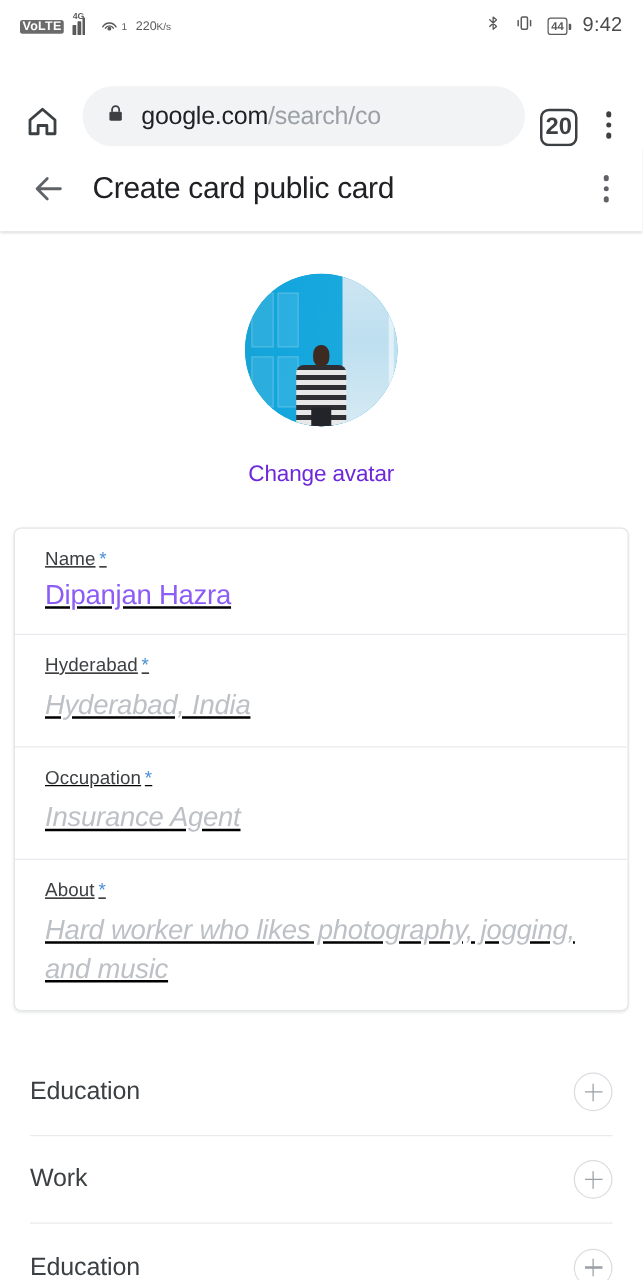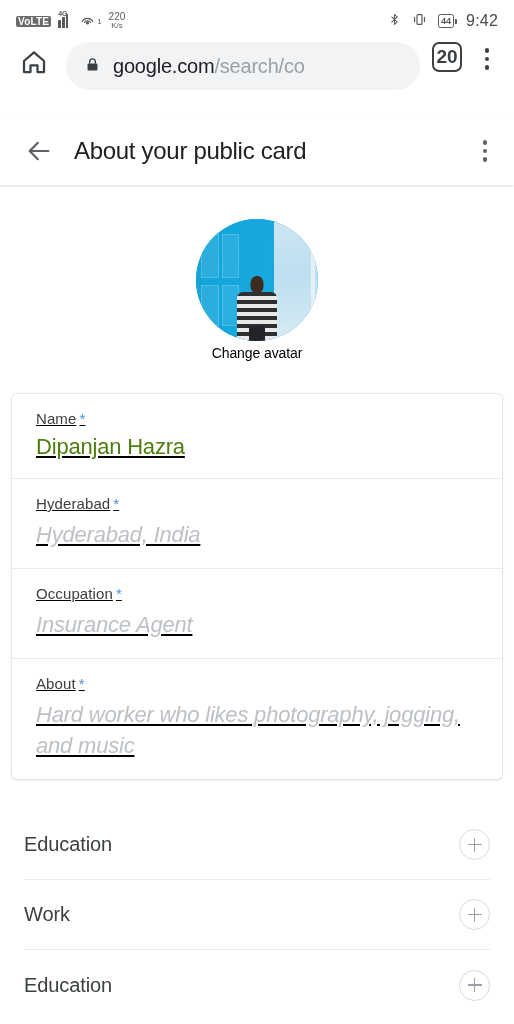--- a/index.html
+++ b/index.html
@@ -27,37 +27,37 @@
   }
   .signal { position: relative; display: flex; align-items: flex-end; gap: 1.2px; height: 14px; }
   .signal i { display: block; width: 2.6px; background: #5a5a5a; border-radius: .5px; }
   .signal i:nth-child(1){ height: 5px; }
   .signal i:nth-child(2){ height: 8px; }
   .signal i:nth-child(3){ height: 11px; }
   .signal i:nth-child(4){ height: 14px; }
   .gen { position: absolute; top: -4px; left: 0; font-size: 7px; font-weight: 700; color:#5a5a5a; }
   .hotspot { position: relative; display: flex; align-items: center; }
   .sup { font-size: 8px; vertical-align: super; margin-left: 1px; color: #5a5a5a; }
-  .speed { display: flex; flex-direction: column; align-items: center; line-height: 9px; }
+  .speed { display: flex; flex-direction: row; align-items: center; line-height: 9px; }
   .speed .num { font-size: 10px; }
   .speed .unit { font-size: 8px; }
   .battery {
     display: flex; align-items: center;
   }
   .batt-body {
     border: 1.4px solid #5a5a5a; border-radius: 2.5px;
     font-size: 9px; font-weight: 700; padding: 0 2px;
     line-height: 12px; color: #5a5a5a;
   }
   .batt-cap { width: 2px; height: 5px; background: #5a5a5a; border-radius: 0 1px 1px 0; margin-left: 1px; }
   .clock { font-size: 16px; color: #4a4a4a; letter-spacing: .2px; }
 
   
   .browserbar {
-    height: 75px; display: flex; align-items: flex-start;
+    height: 75px; display: flex; align-items: flex-end;
     padding: 0 14px; gap: 12px; background: #fff;
   }
   .home-btn { width: 40px; height: 40px; display: flex; align-items: center; justify-content: center; }
   .omnibox {
     flex: 1; height: 48px; background: #f1f3f4; border-radius: 24px;
     display: flex; align-items: center; padding: 0 18px; gap: 12px;
     overflow: hidden;
   }
   .url-text {
     font-size: 20px; color: #202124; white-space: nowrap; overflow: hidden;
@@ -124,39 +124,39 @@
     width: 40px; height: 50px;
     background: repeating-linear-gradient(
       180deg, #2f2f33 0 4px, #e8e8e8 4px 8px);
     border-radius: 6px 6px 2px 2px;
   }
   .av-person-legs {
     position: absolute; left: 50%; top: 88%; transform: translateX(-50%);
     width: 16px; height: 16px; background: #23232a;
   }
   .change-avatar {
-    margin-top: 4px; font-size: 14px; color: #000000; letter-spacing: -.1px;
+    margin-top: 28px; font-size: 18px; color: #6d28d9; letter-spacing: -.1px;
   }
 
   
   .card {
     margin: 32px 11px 0 11px;
     background: #fff; border: 1px solid #e4e6e8; border-radius: 6px;
     box-shadow: 0 1px 2px rgba(60,64,67,.10);
     overflow: hidden;
     text-decoration: underline;
   }
   .field { padding: 16px 24px 18px 24px; border-bottom: 1px solid #e8eaed; }
   .field:last-child { border-bottom: none; }
   .field-label {
     font-size: 15px; color: #3c4043; letter-spacing: .1px;
   }
   .req { color: #4a90d9; margin-left: 3px; }
   .field-value {
-    margin-top: 7px; font-size: 22px; color: #4d7c0f; letter-spacing: -.2px;
+    margin-top: 7px; font-size: 22px; color: #8b5cf6; letter-spacing: -.2px;
   }
   .field-placeholder {
     margin-top: 7px; font-size: 22px; color: #bdc1c6; font-style: italic;
     line-height: 31px; letter-spacing: -.2px;
   }
 
   
   .sections { margin-top: 30px; padding: 0 24px; }
   .srow {
     height: 70px; display: flex; align-items: center; justify-content: space-between;
@@ -244,21 +244,21 @@
         <span></span>
     </div>
   </div>
 
   <div class="appheader">
     <div class="back-btn">
       <svg width="28" height="28" viewBox="0 0 24 24" aria-hidden="true">
         <path d="M20 12H4.6M11 5l-7 7 7 7" fill="none" stroke="#5f6368" stroke-width="1.9" stroke-linecap="round" stroke-linejoin="round"></path>
       </svg>
     </div>
-    <div class="app-title">About your public card</div>
+    <div class="app-title">Create card public card</div>
     <div class="kebab kebab-dark">
       <span></span>
         <span></span>
         <span></span>
     </div>
   </div>
 
   <div class="content">
 
     <div class="avatar-wrap">

